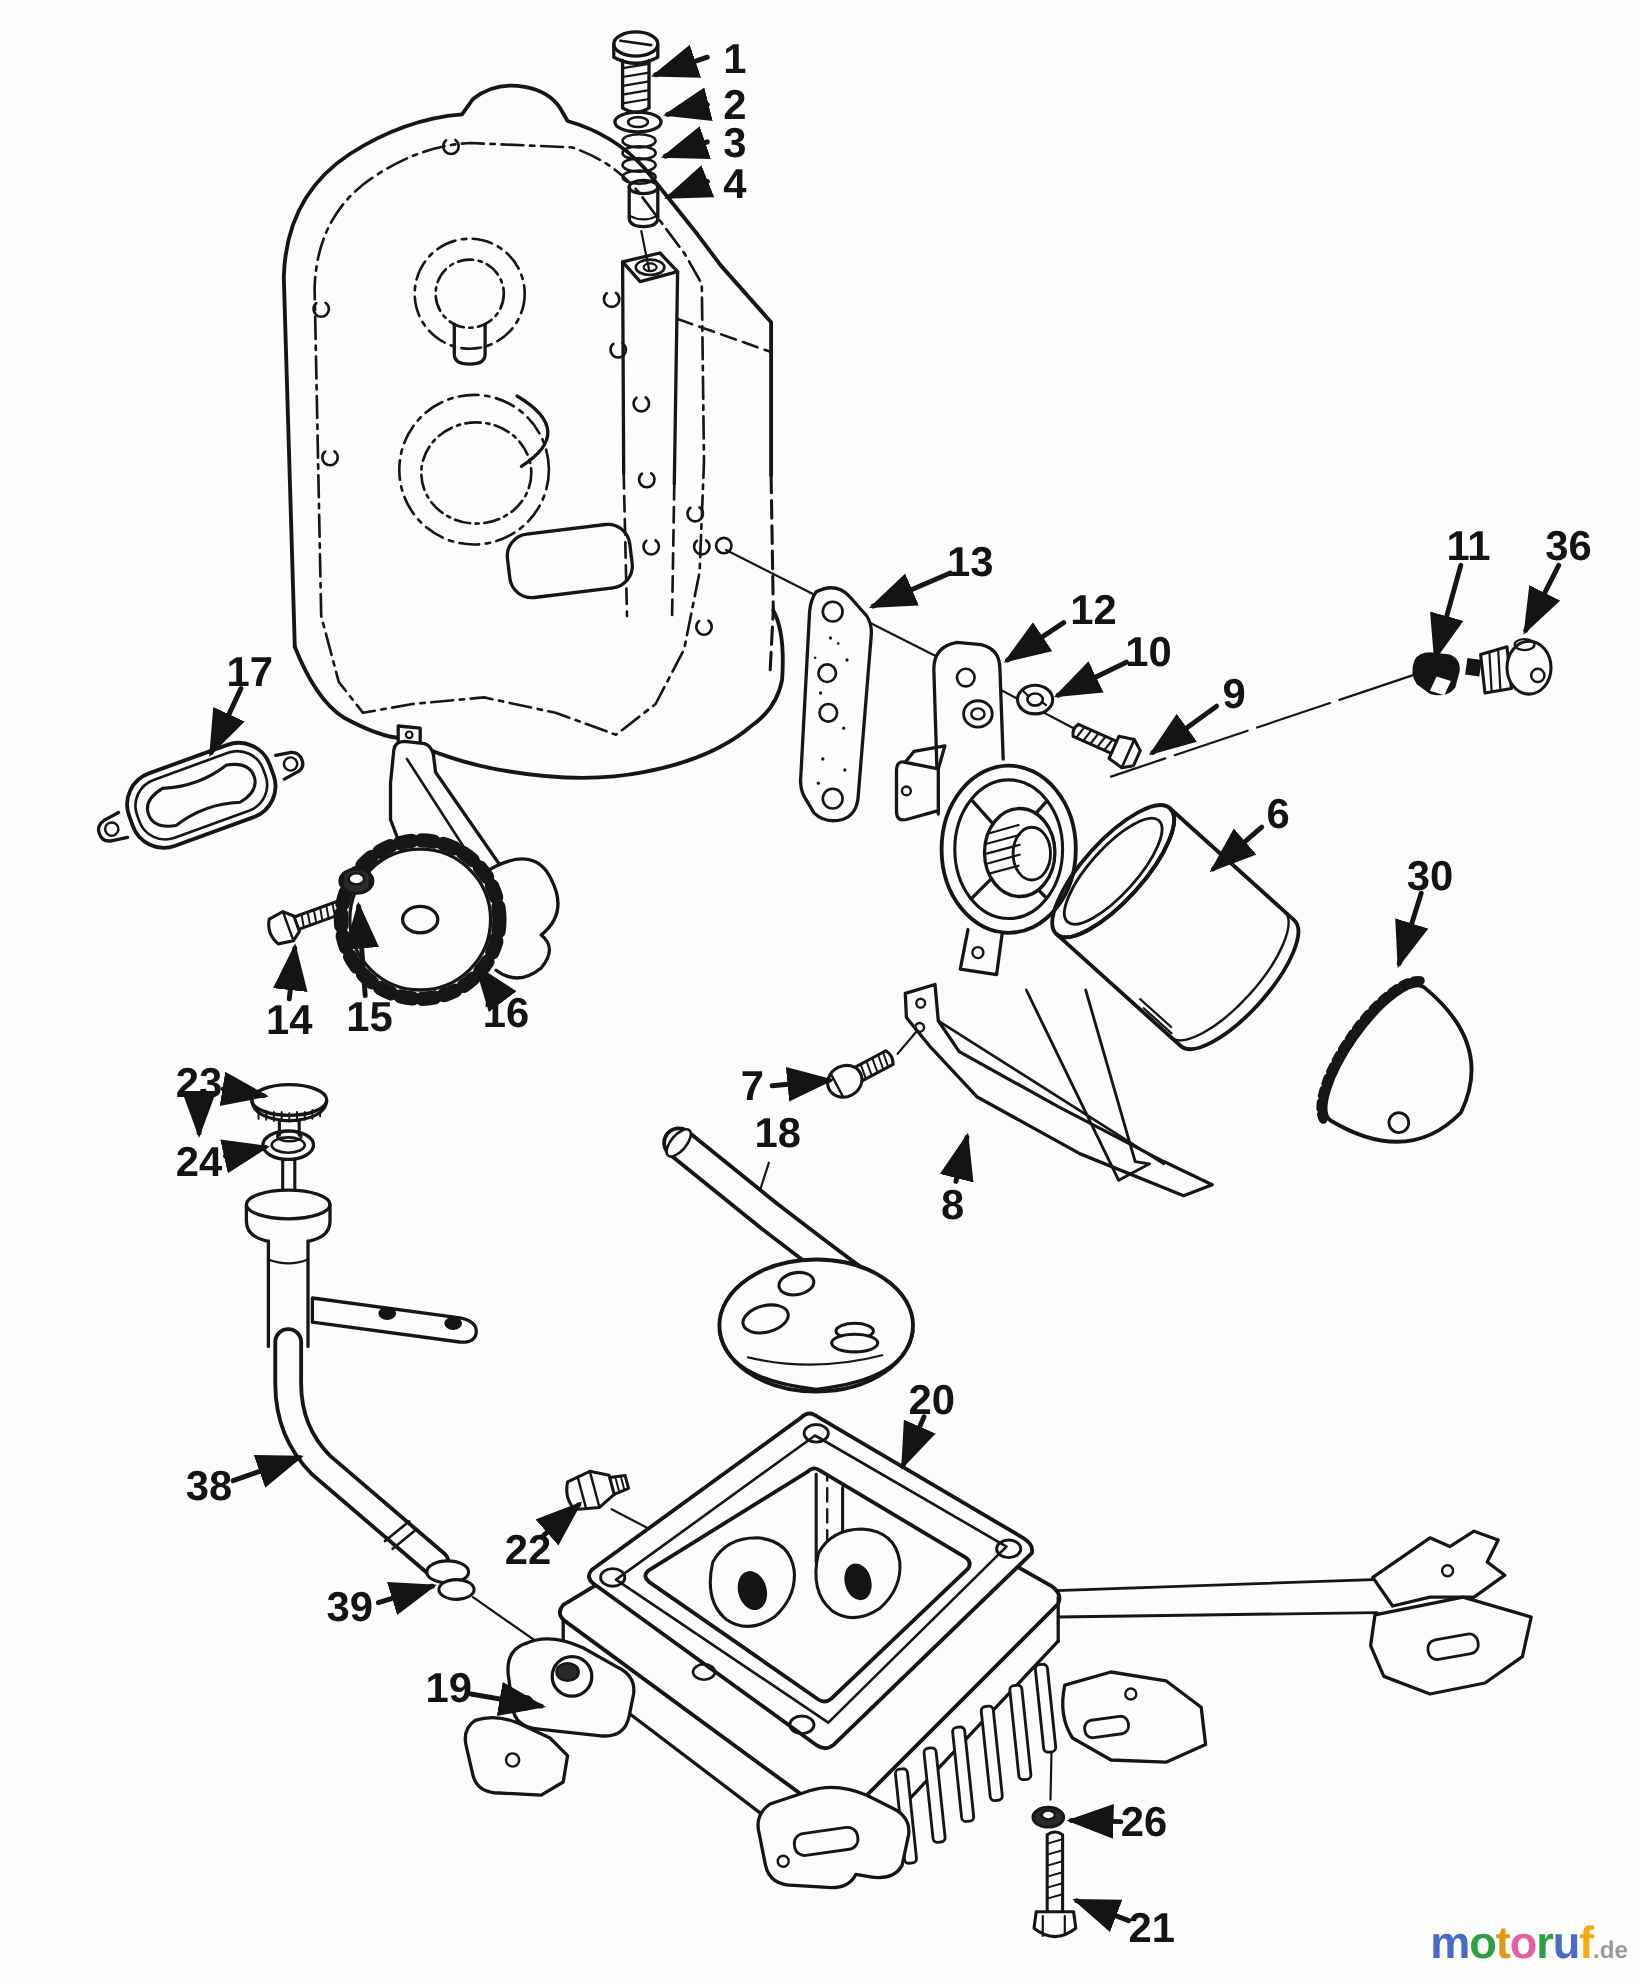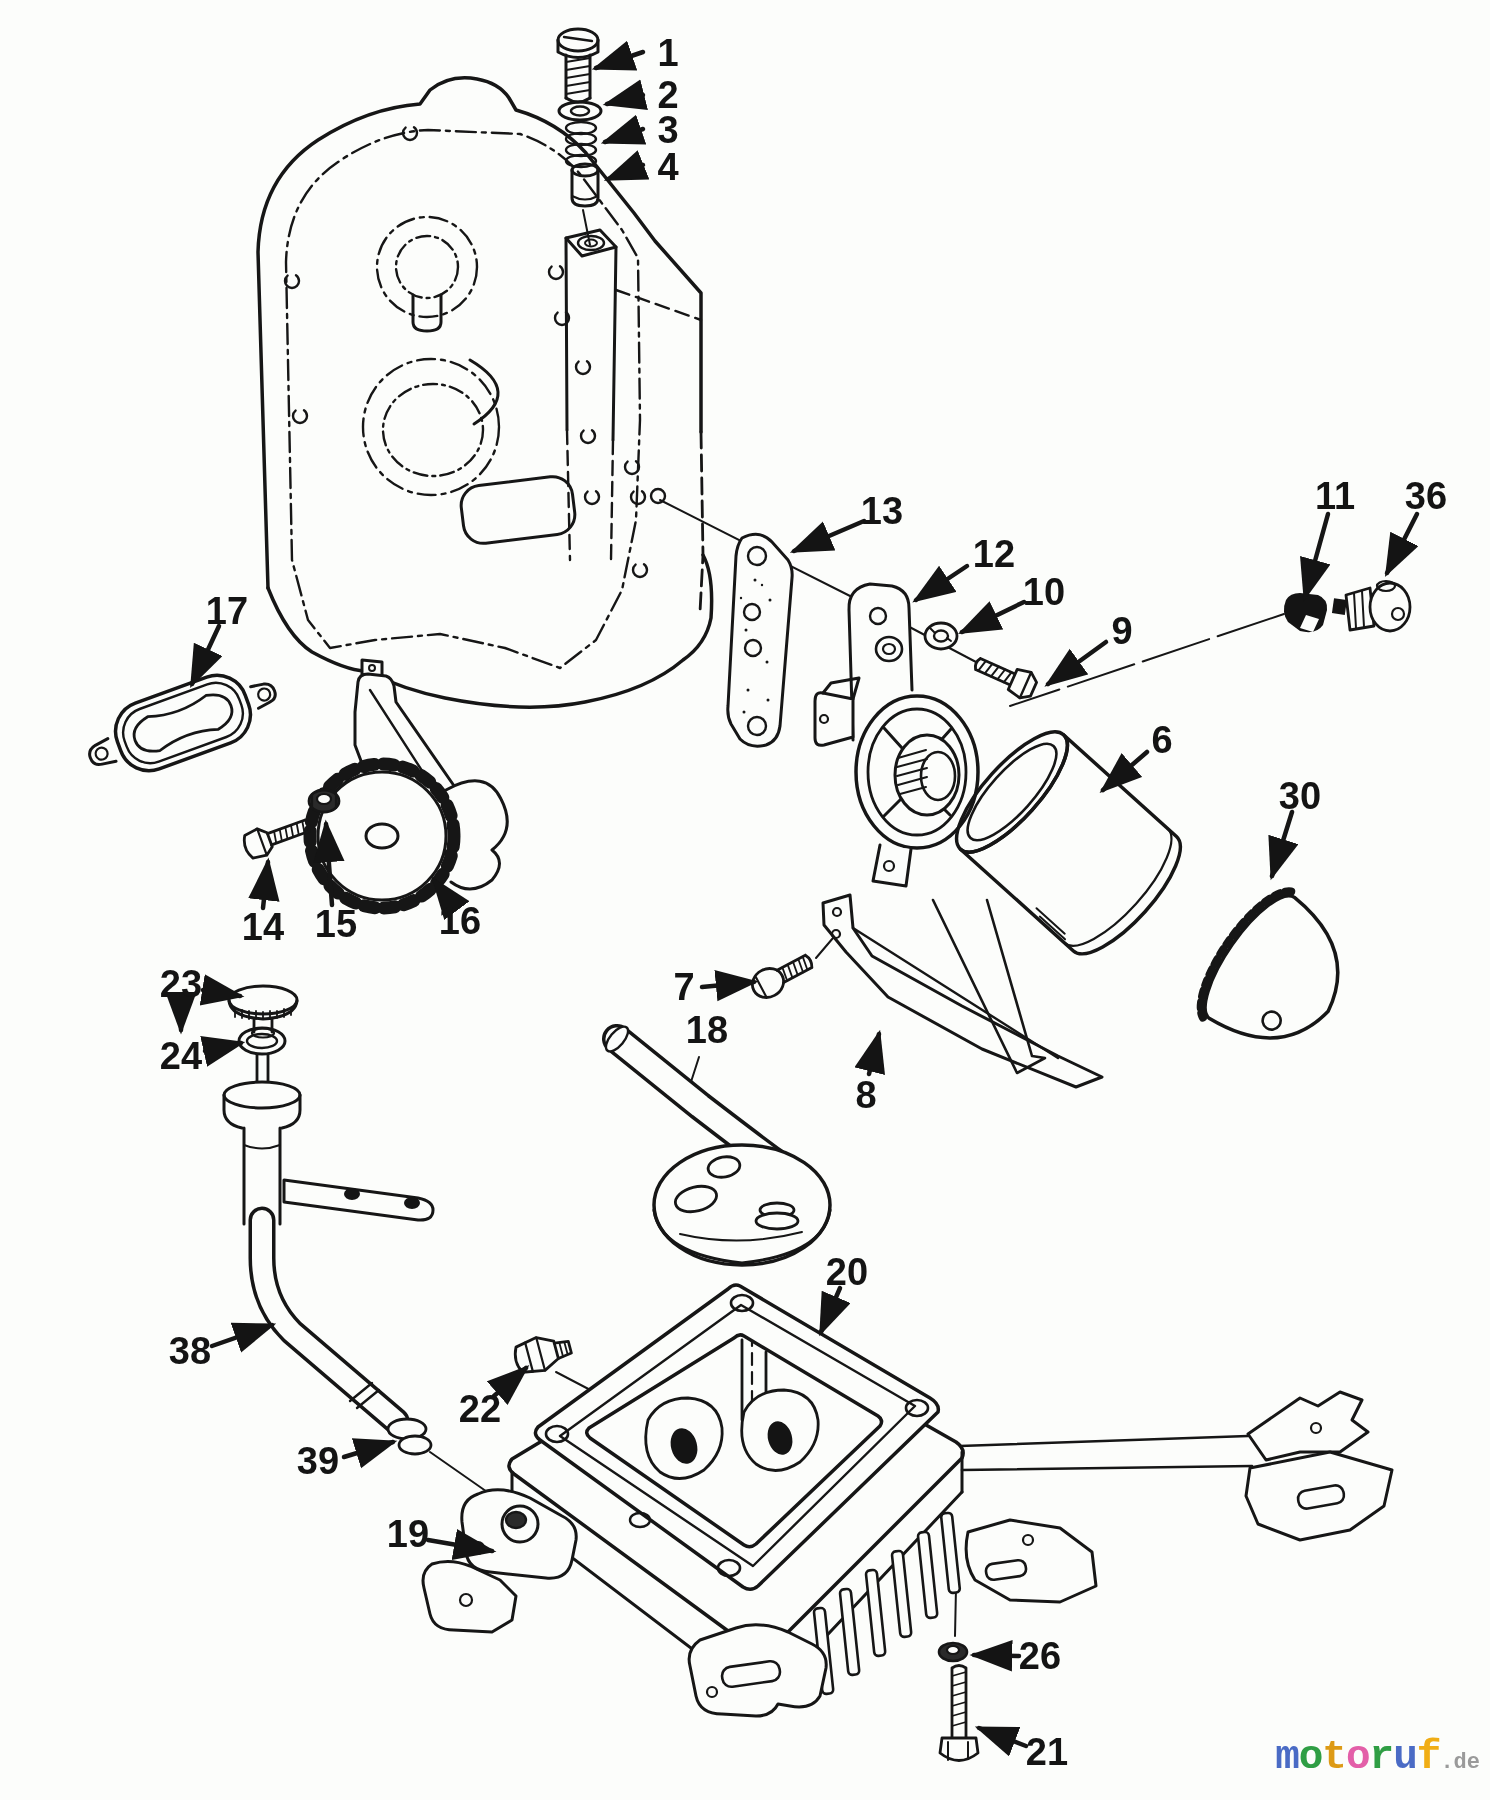--- a/index.html
+++ b/index.html
@@ -1,20 +1,20 @@
 <!DOCTYPE html>
 <html><head>
 <meta charset="utf-8">
 <style>
   html,body{margin:0;padding:0;background:#ffffff;}
   .canvas{position:relative;width:1490px;height:1800px;background:#fcfdfb;overflow:hidden;
           font-family:"Liberation Sans",sans-serif;}
   svg{position:absolute;left:0;top:0;}
   svg text{font-family:"Liberation Sans",sans-serif;font-weight:bold;font-size:38px;fill:#141414;}
-  .watermark{position:absolute;right:10px;bottom:20px;font-family:Liberation Mono, monospace;
+  .watermark{position:absolute;right:10px;bottom:10px;font-family:Liberation Sans, sans-serif;
              font-weight:700;font-size:41px;letter-spacing:-1px;cursor:pointer;user-select:none;}
   .watermark .wm-suffix{font-size:22px;letter-spacing:0;}
 </style>
 </head>
 <body>
 
 <div class="canvas">
 <svg width="1490" height="1800" viewBox="0 0 1490 1800" stroke="#161616" fill="none" stroke-linecap="round" stroke-linejoin="round">
   <defs>
     <marker id="ah" markerUnits="strokeWidth" markerWidth="10" markerHeight="8" refX="8.5" refY="3.5" orient="auto">

